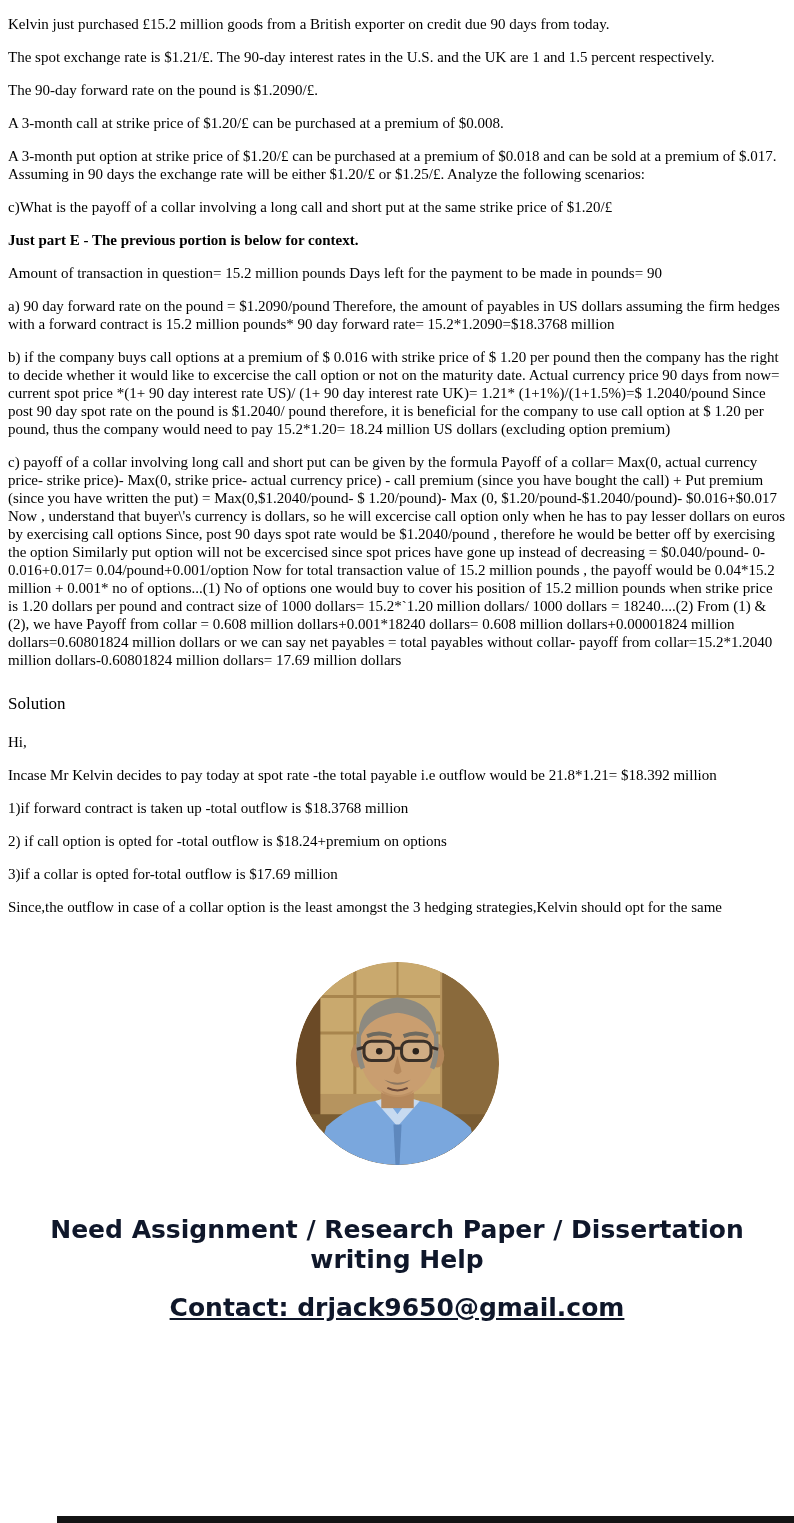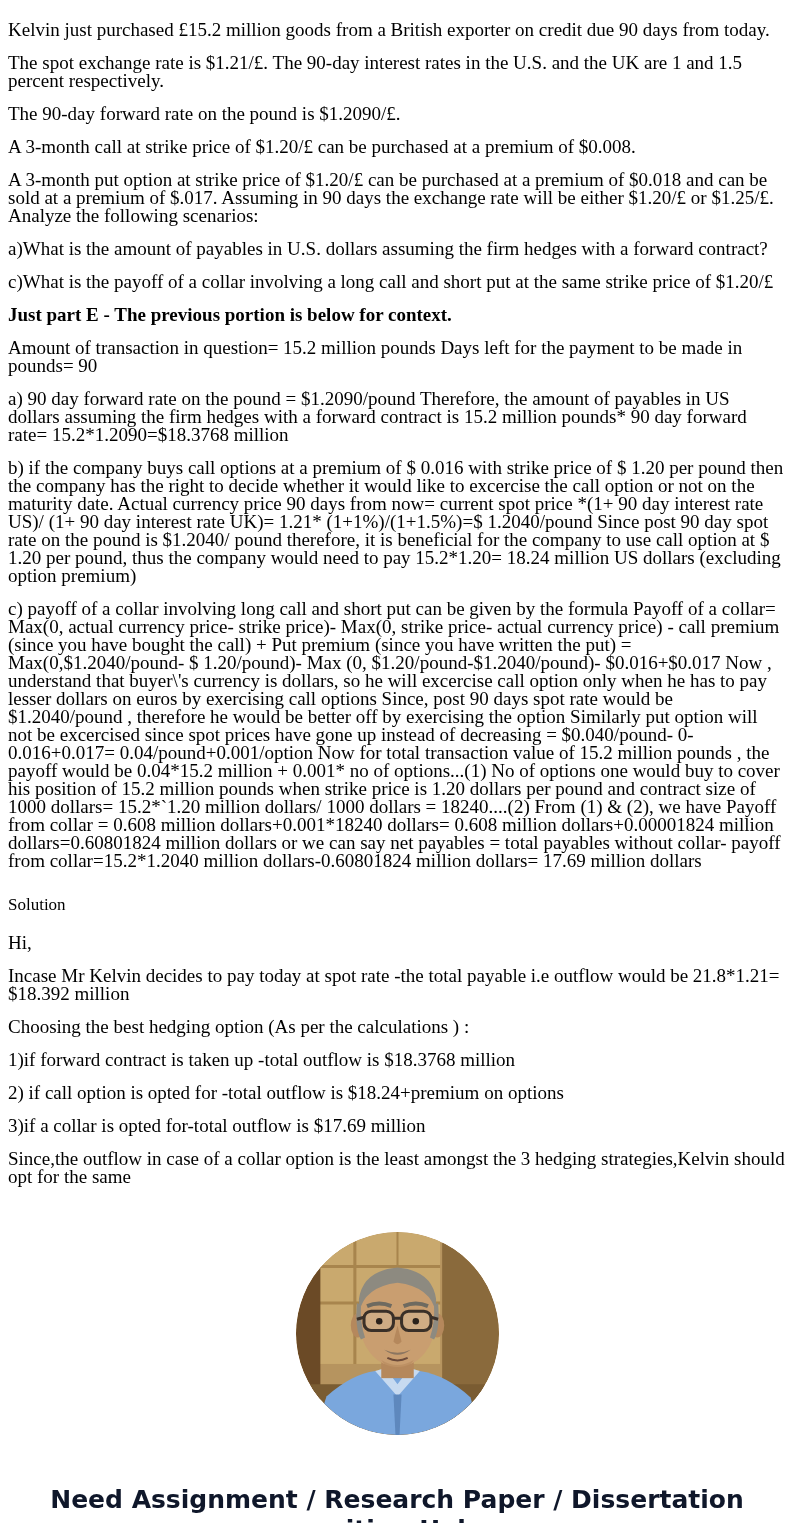--- a/index.html
+++ b/index.html
@@ -11,23 +11,23 @@
   body {
     width: 794px;
     min-height: 1523px;
     position: relative;
     font-family: "Liberation Serif", serif;
   }
   .page {
     padding: 9px 8px 0 8px;
   }
   .para {
-    font-size: 19px;
+    font-size: 15px;
     line-height: 18px;
-    margin: 12px 0 15px 0;
+    margin: 6px 0 15px 0;
   }
   .para.bold {
     font-weight: bold;
   }
   .solution-heading {
     font-size: 17px;
     font-weight: normal;
     margin: 25px 0 19px 0;
     font-family: "Liberation Serif", serif;
   }
@@ -68,35 +68,33 @@
 </head>
 <body>
 
 <div class="page">
 
   <p class="para">Kelvin just purchased £15.2 million goods from a British exporter on credit due 90 days from today.</p>
   <p class="para">The spot exchange rate is $1.21/£. The 90-day interest rates in the U.S. and the UK are 1 and 1.5 percent respectively.</p>
   <p class="para">The 90-day forward rate on the pound is $1.2090/£.</p>
   <p class="para">A 3-month call at strike price of $1.20/£ can be purchased at a premium of $0.008.</p>
   <p class="para">A 3-month put option at strike price of $1.20/£ can be purchased at a premium of $0.018 and can be sold at a premium of $.017. Assuming in 90 days the exchange rate will be either $1.20/£ or $1.25/£. Analyze the following scenarios:</p>
-  <p class="para">a)What is the amount of payables in U.S. dollars assuming the firm hedges with a forward contract?</p>
   <p class="para">c)What is the payoff of a collar involving a long call and short put at the same strike price of $1.20/£</p>
 
   <p class="para bold">Just part E - The previous portion is below for context.</p>
 
   <p class="para">Amount of transaction in question= 15.2 million pounds Days left for the payment to be made in pounds= 90</p>
   <p class="para">a) 90 day forward rate on the pound = $1.2090/pound Therefore, the amount of payables in US dollars assuming the firm hedges with a forward contract is 15.2 million pounds* 90 day forward rate= 15.2*1.2090=$18.3768 million</p>
   <p class="para">b) if the company buys call options at a premium of $ 0.016 with strike price of $ 1.20 per pound then the company has the right to decide whether it would like to excercise the call option or not on the maturity date. Actual currency price 90 days from now= current spot price *(1+ 90 day interest rate US)/ (1+ 90 day interest rate UK)= 1.21* (1+1%)/(1+1.5%)=$ 1.2040/pound Since post 90 day spot rate on the pound is $1.2040/ pound therefore, it is beneficial for the company to use call option at $ 1.20 per pound, thus the company would need to pay 15.2*1.20= 18.24 million US dollars (excluding option premium)</p>
   <p class="para">c) payoff of a collar involving long call and short put can be given by the formula Payoff of a collar= Max(0, actual currency price- strike price)- Max(0, strike price- actual currency price) - call premium (since you have bought the call) + Put premium (since you have written the put) = Max(0,$1.2040/pound- $ 1.20/pound)- Max (0, $1.20/pound-$1.2040/pound)- $0.016+$0.017 Now , understand that buyer\'s currency is dollars, so he will excercise call option only when he has to pay lesser dollars on euros by exercising call options Since, post 90 days spot rate would be $1.2040/pound , therefore he would be better off by exercising the option Similarly put option will not be excercised since spot prices have gone up instead of decreasing = $0.040/pound- 0-0.016+0.017= 0.04/pound+0.001/option Now for total transaction value of 15.2 million pounds , the payoff would be 0.04*15.2 million + 0.001* no of options...(1) No of options one would buy to cover his position of 15.2 million pounds when strike price is 1.20 dollars per pound and contract size of 1000 dollars= 15.2*`1.20 million dollars/ 1000 dollars = 18240....(2) From (1) &amp; (2), we have Payoff from collar = 0.608 million dollars+0.001*18240 dollars= 0.608 million dollars+0.00001824 million dollars=0.60801824 million dollars or we can say net payables = total payables without collar- payoff from collar=15.2*1.2040 million dollars-0.60801824 million dollars= 17.69 million dollars</p>
 
   <h2 class="solution-heading">Solution</h2>
 
   <p class="para">Hi,</p>
   <p class="para">Incase Mr Kelvin decides to pay today at spot rate -the total payable i.e outflow would be 21.8*1.21= $18.392 million</p>
-  <p class="para">Choosing the best hedging option (As per the calculations ) :</p>
   <p class="para">1)if forward contract is taken up -total outflow is $18.3768 million</p>
   <p class="para">2) if call option is opted for -total outflow is $18.24+premium on options</p>
   <p class="para">3)if a collar is opted for-total outflow is $17.69 million</p>
   <p class="para">Since,the outflow in case of a collar option is the least amongst the 3 hedging strategies,Kelvin should opt for the same</p>
 
   <div class="avatar-wrap" role="img" aria-label="Photo of an elderly tutor with glasses wearing a blue shirt">
     <svg viewBox="0 0 200 200" width="203" height="203">
       <defs>
         <clipPath id="avclip">
             <circle cx="100" cy="100" r="100"></circle>

